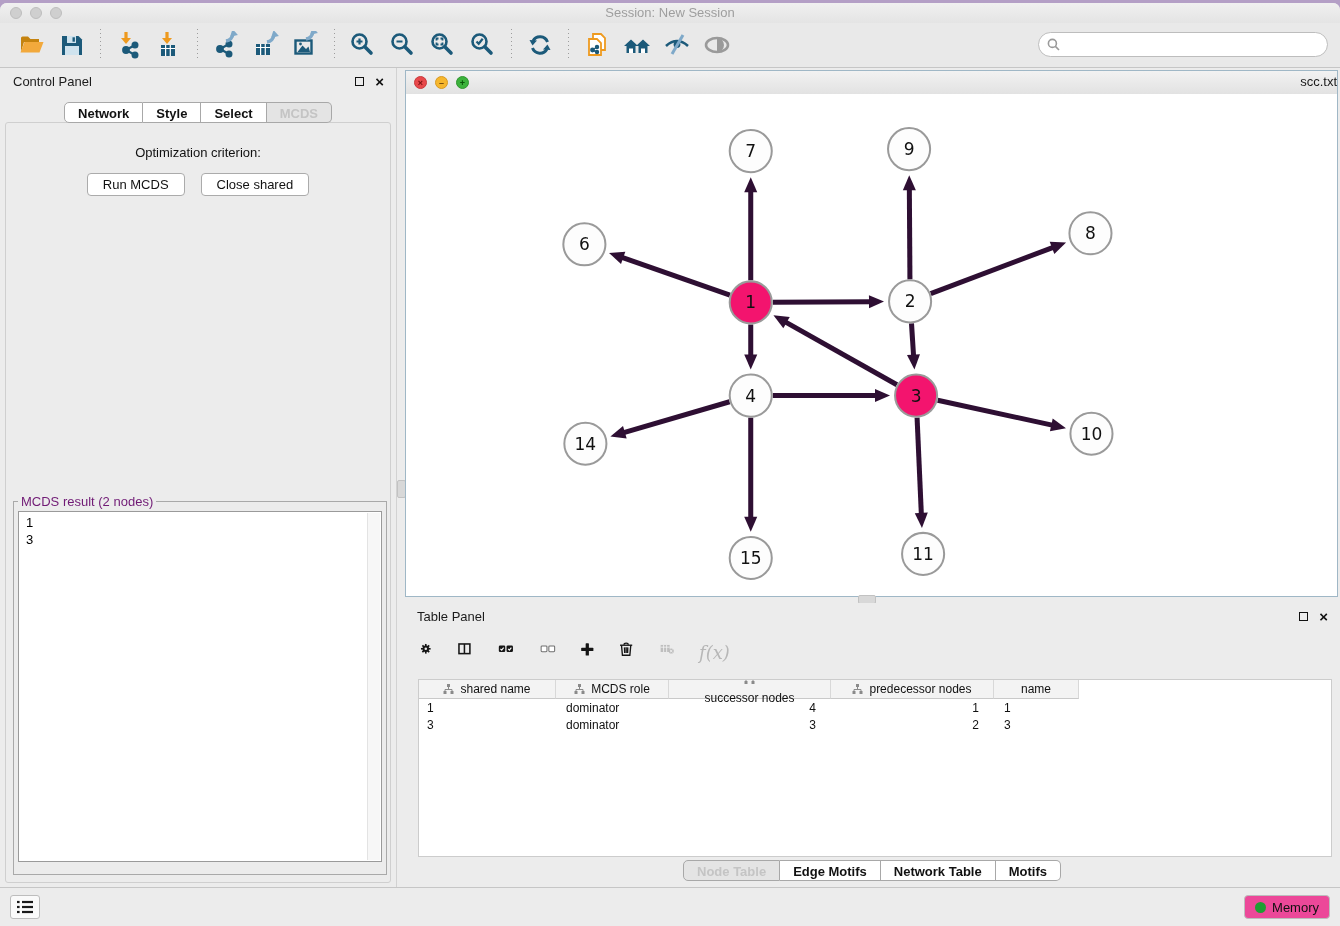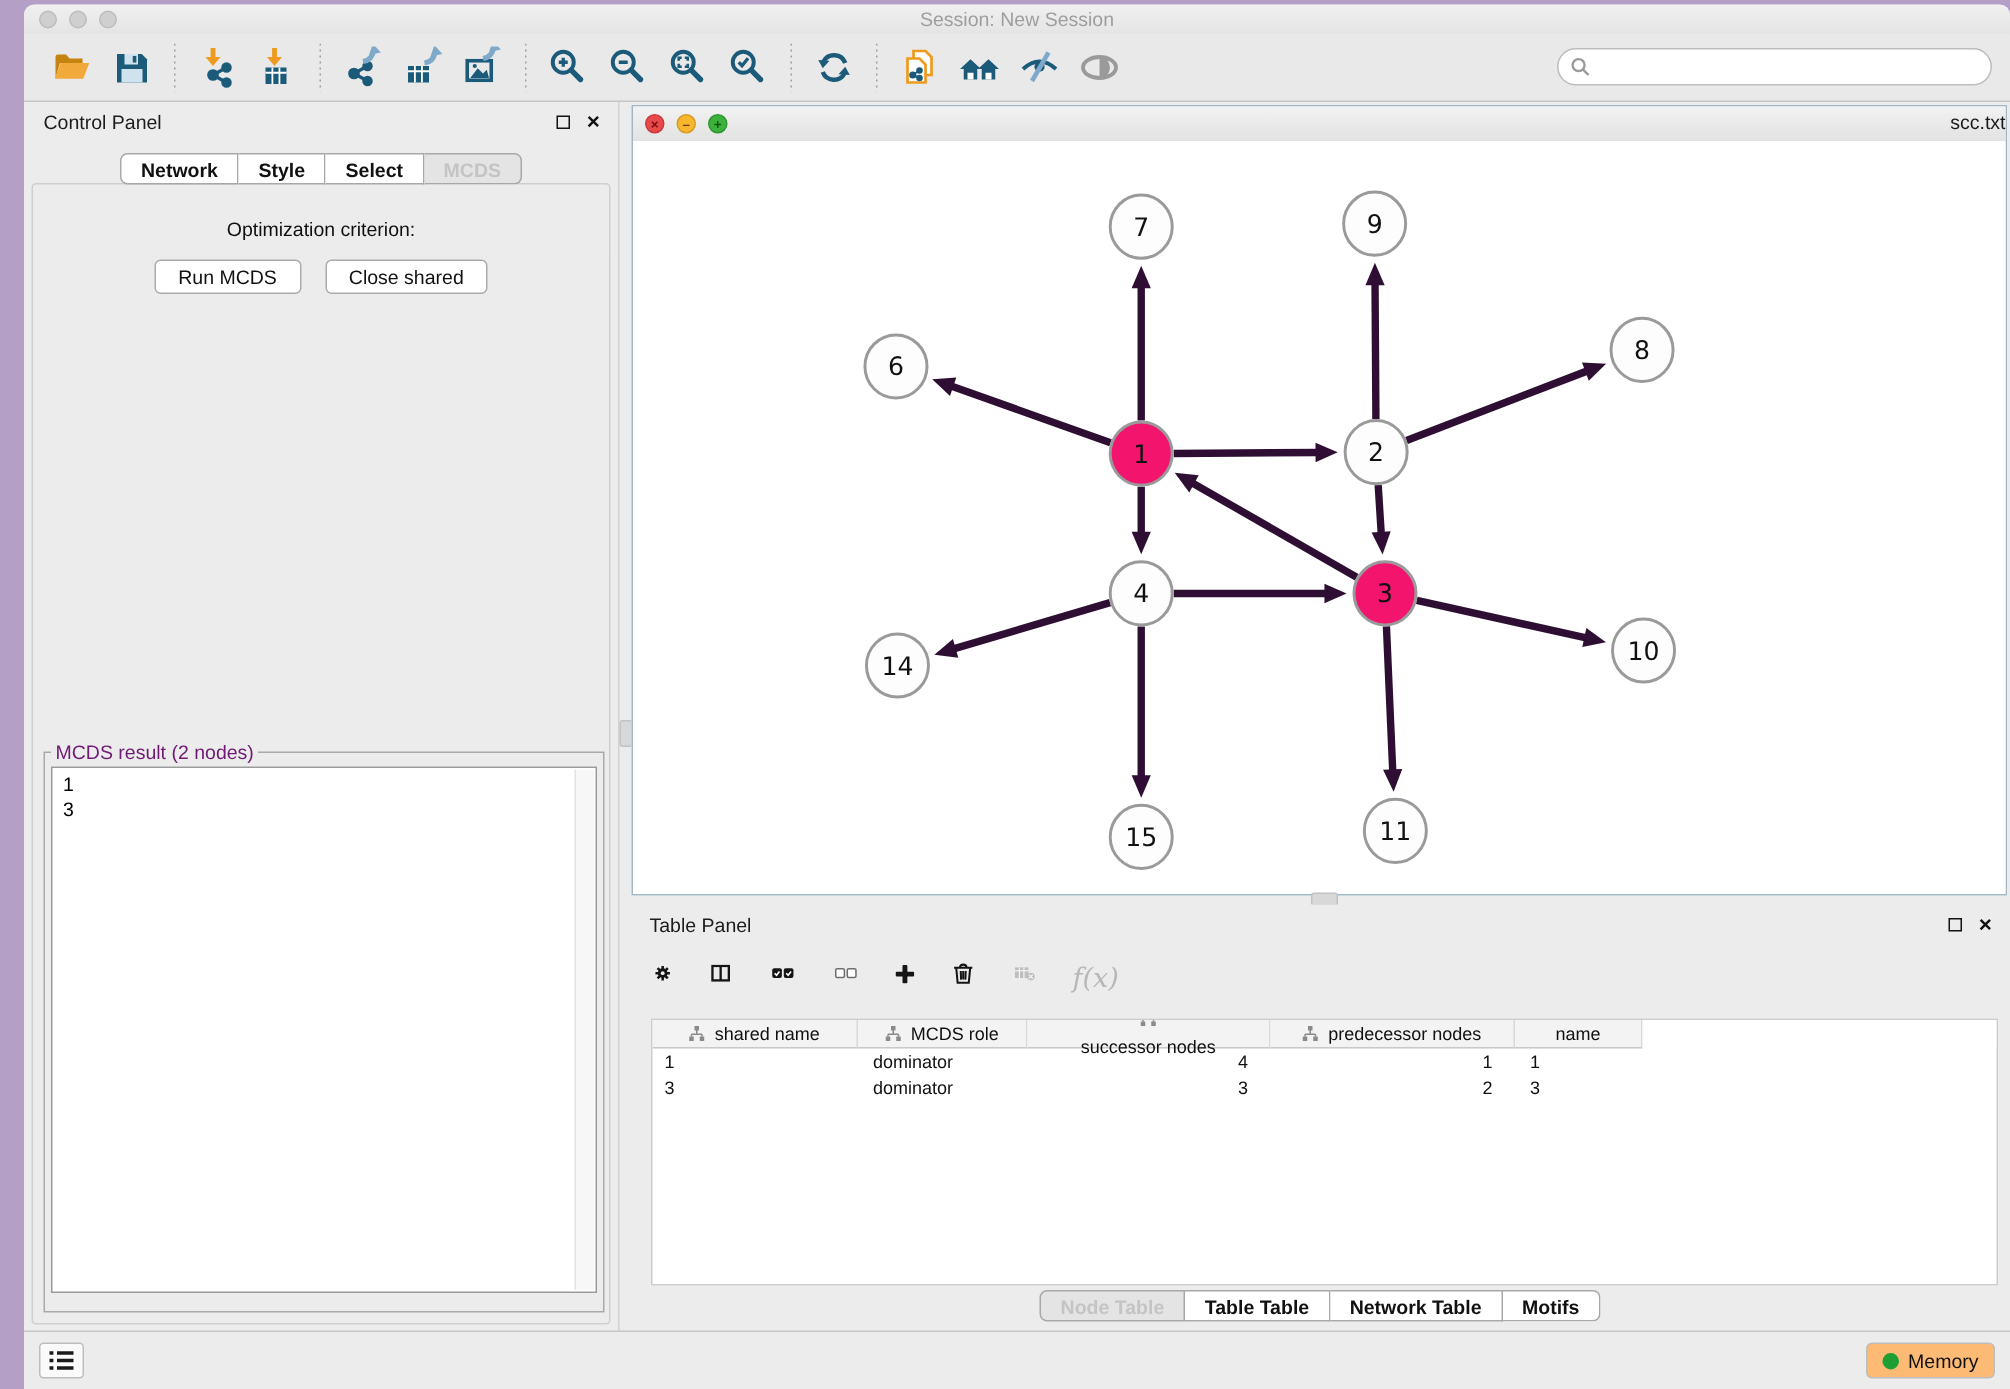--- a/index.html
+++ b/index.html
@@ -1,20 +1,20 @@
 <!DOCTYPE html>
 <html><head>
 <meta charset="utf-8">
 <style>
   html,body{margin:0;padding:0;}
   body{width:1340px;height:926px;position:relative;overflow:hidden;
        background:#b49fc6;font-family:"Liberation Sans",sans-serif;
        -webkit-font-smoothing:antialiased;}
   .app-window{position:absolute;left:0;right:0;top:3px;bottom:0;background:#ececec;
-       border-radius:7px 7px 0 0;overflow:hidden;margin-left:16px;}
+       border-radius:7px 7px 0 0;overflow:hidden;}
   
   .titlebar{position:relative;height:20px;background:linear-gradient(#f0f0f0,#e4e4e4);}
   .tl-dots{position:absolute;left:10px;top:4px;display:flex;gap:8px;}
   .tl-dot{width:12px;height:12px;border-radius:50%;background:#cfcfcf;border:1px solid #bdbdbd;box-sizing:border-box;}
   .win-title{position:absolute;left:0;right:0;top:0;text-align:center;font-size:13px;color:#9e9e9e;line-height:20px;}
   
   .toolbar{position:relative;height:44px;background:#e9e9e9;border-bottom:1px solid #c6c6c6;
        display:flex;align-items:center;padding-left:12px;}
   .tb-icon{width:30px;height:30px;display:flex;align-items:center;justify-content:center;margin:0 5px;}
   .tb-sep{width:1px;height:32px;margin:0 8px;background-image:linear-gradient(#9d9d9d 30%,rgba(0,0,0,0) 0%);
@@ -77,21 +77,21 @@
        display:flex;align-items:center;justify-content:center;gap:6px;font-size:12px;color:#111;box-sizing:border-box;}
   .dt-hfill{flex:1;background:#fff;}
   .dt-row{display:flex;height:16px;align-items:center;font-size:12px;color:#111;margin-top:1px;}
   .dt-cell{box-sizing:border-box;}
   
   .bottom-tabs{position:absolute;left:0;right:0;bottom:7px;display:flex;justify-content:center;}
   
   .statusbar{position:absolute;left:0;right:0;bottom:0;height:38px;background:#ececec;border-top:1px solid #c6c6c6;}
   .sb-left-btn{position:absolute;left:10px;top:7px;width:30px;height:24px;background:#fafafa;border:1px solid #bdbdbd;
        border-radius:3px;display:flex;align-items:center;justify-content:center;box-sizing:border-box;}
-  .memory-btn{position:absolute;right:10px;top:7px;height:24px;background:#fdba74;border:1px solid #bdbdbd;border-radius:4px;
+  .memory-btn{position:absolute;right:10px;top:7px;height:24px;background:#ec4899;border:1px solid #bdbdbd;border-radius:4px;
        display:flex;align-items:center;gap:6px;padding:0 10px;font-size:13px;color:#111;box-sizing:border-box;}
   .mem-dot{width:11px;height:11px;border-radius:50%;background:#1e9e33;}
 </style>
 </head>
 <body>
 
 <div class="app-window">
 
   <div class="titlebar">
     <div class="tl-dots">
@@ -554,21 +554,21 @@
                 <div class="dt-cell" style="width: 137px; text-align: left; padding: 0px 0px 0px 8px;">3</div>
                 <div class="dt-cell" style="width: 113px; text-align: left; padding: 0px 0px 0px 10px;">dominator</div>
                 <div class="dt-cell" style="width: 162px; text-align: right; padding: 0px 15px 0px 0px;">3</div>
                 <div class="dt-cell" style="width: 163px; text-align: right; padding: 0px 15px 0px 0px;">2</div>
                 <div class="dt-cell" style="width: 85px; text-align: left; padding: 0px 0px 0px 10px;">3</div>
               </div>
             </div>
         </div>
         <div class="bottom-tabs" id="bottom-tabs">
             <span class="tab active">Node Table</span>
-            <span class="tab">Table Table</span>
+            <span class="tab">Edge Motifs</span>
             <span class="tab">Network Table</span>
             <span class="tab">Motifs</span>
           </div>
       </div>
     </div>
   </div>
 
   <div class="statusbar">
     <div class="sb-left-btn">
       <svg width="20" height="16" viewBox="0 0 20 16">

